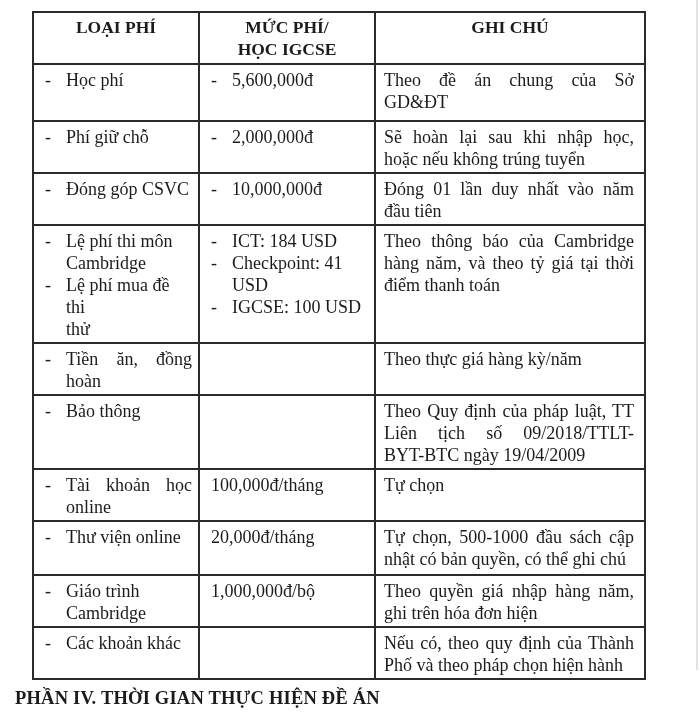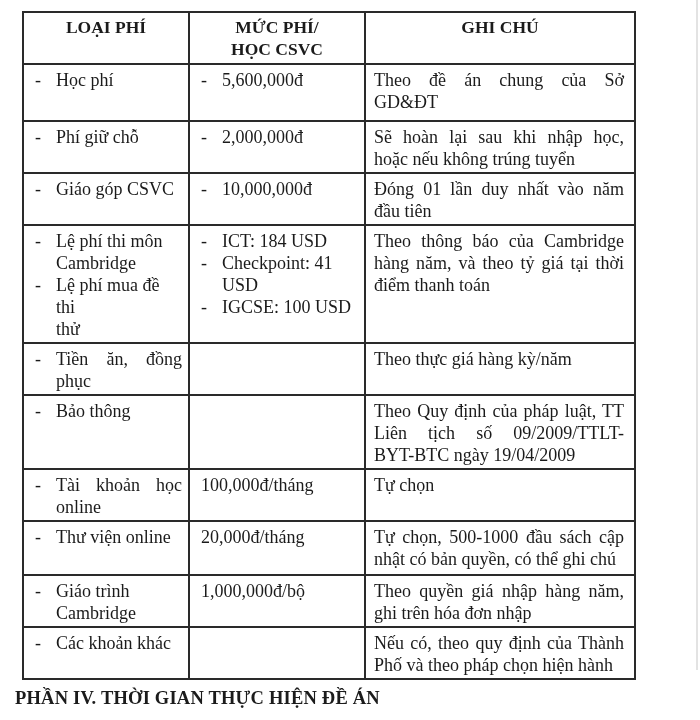--- a/index.html
+++ b/index.html
@@ -4,21 +4,21 @@
 <style>
   html, body { margin:0; padding:0; }
   body {
     width:700px; height:720px; overflow:hidden;
     background:#ffffff; color:#1b1b1b;
     font-family:"Liberation Serif","DejaVu Serif",serif;
   }
   .doc { position:relative; width:700px; height:720px; background:#ffffff; }
 
   table.fee-table {
-    position:absolute; left:22px; top:11px; width:612px;
+    position:absolute; left:32px; top:11px; width:612px;
     border-collapse:collapse; table-layout:fixed;
   }
   th, td {
     border:2px solid #2a2a2a;
     vertical-align:top;
     font-size:18px; line-height:22px;
     overflow:hidden;
   }
   th {
     font-weight:bold; text-align:center;
@@ -66,21 +66,21 @@
   <table class="fee-table">
     <colgroup>
       <col style="width:166px">
       <col style="width:176px">
       <col style="width:270px">
     </colgroup>
     <thead>
       <tr>
         <th><span>LOẠI PHÍ</span></th>
         <th><span>MỨC PHÍ/
-HỌC CSVC</span></th>
+HỌC IGCSE</span></th>
         <th><span>GHI CHÚ</span></th>
       </tr>
     </thead>
     <tbody>
         <tr>
           <td class="fee-cell">
             <div class="item">
               <span class="dash">-</span>
               <span class="itext">
                 <span class="line">Học phí</span>
@@ -128,21 +128,21 @@
                 <span class="line">hoặc nếu không trúng tuyển</span>
               </span>
             </div>
           </td>
         </tr>
         <tr>
           <td class="fee-cell">
             <div class="item">
               <span class="dash">-</span>
               <span class="itext">
-                <span class="line">Giáo góp CSVC</span>
+                <span class="line">Đóng góp CSVC</span>
               </span>
             </div>
           </td>
           <td class="amount-cell">
             <div class="item">
               <span class="dash">-</span>
               <span class="itext">
                 <span class="line">10,000,000đ</span>
               </span>
             </div>
@@ -203,21 +203,21 @@
               </span>
             </div>
           </td>
         </tr>
         <tr>
           <td class="fee-cell">
             <div class="item">
               <span class="dash">-</span>
               <span class="itext">
                 <span class="line j">Tiền ăn, đồng</span>
-                <span class="line">phục</span>
+                <span class="line">hoàn</span>
               </span>
             </div>
           </td>
           <td class="amount-cell"></td>
           <td class="note-cell">
             <div class="item">
               <span class="itext">
                 <span class="line">Theo thực giá hàng kỳ/năm</span>
               </span>
             </div>
@@ -230,21 +230,21 @@
               <span class="itext">
                 <span class="line">Bảo thông</span>
               </span>
             </div>
           </td>
           <td class="amount-cell"></td>
           <td class="note-cell">
             <div class="item">
               <span class="itext">
                 <span class="line j">Theo Quy định của pháp luật, TT</span>
-                <span class="line j">Liên tịch số 09/2009/TTLT-</span>
+                <span class="line j">Liên tịch số 09/2018/TTLT-</span>
                 <span class="line">BYT-BTC ngày 19/04/2009</span>
               </span>
             </div>
           </td>
         </tr>
         <tr>
           <td class="fee-cell">
             <div class="item">
               <span class="dash">-</span>
               <span class="itext">
@@ -307,21 +307,21 @@
             <div class="item">
               <span class="itext">
                 <span class="line">1,000,000đ/bộ</span>
               </span>
             </div>
           </td>
           <td class="note-cell">
             <div class="item">
               <span class="itext">
                 <span class="line j">Theo quyền giá nhập hàng năm,</span>
-                <span class="line">ghi trên hóa đơn nhập</span>
+                <span class="line">ghi trên hóa đơn hiện</span>
               </span>
             </div>
           </td>
         </tr>
         <tr>
           <td class="fee-cell">
             <div class="item">
               <span class="dash">-</span>
               <span class="itext">
                 <span class="line">Các khoản khác</span>

